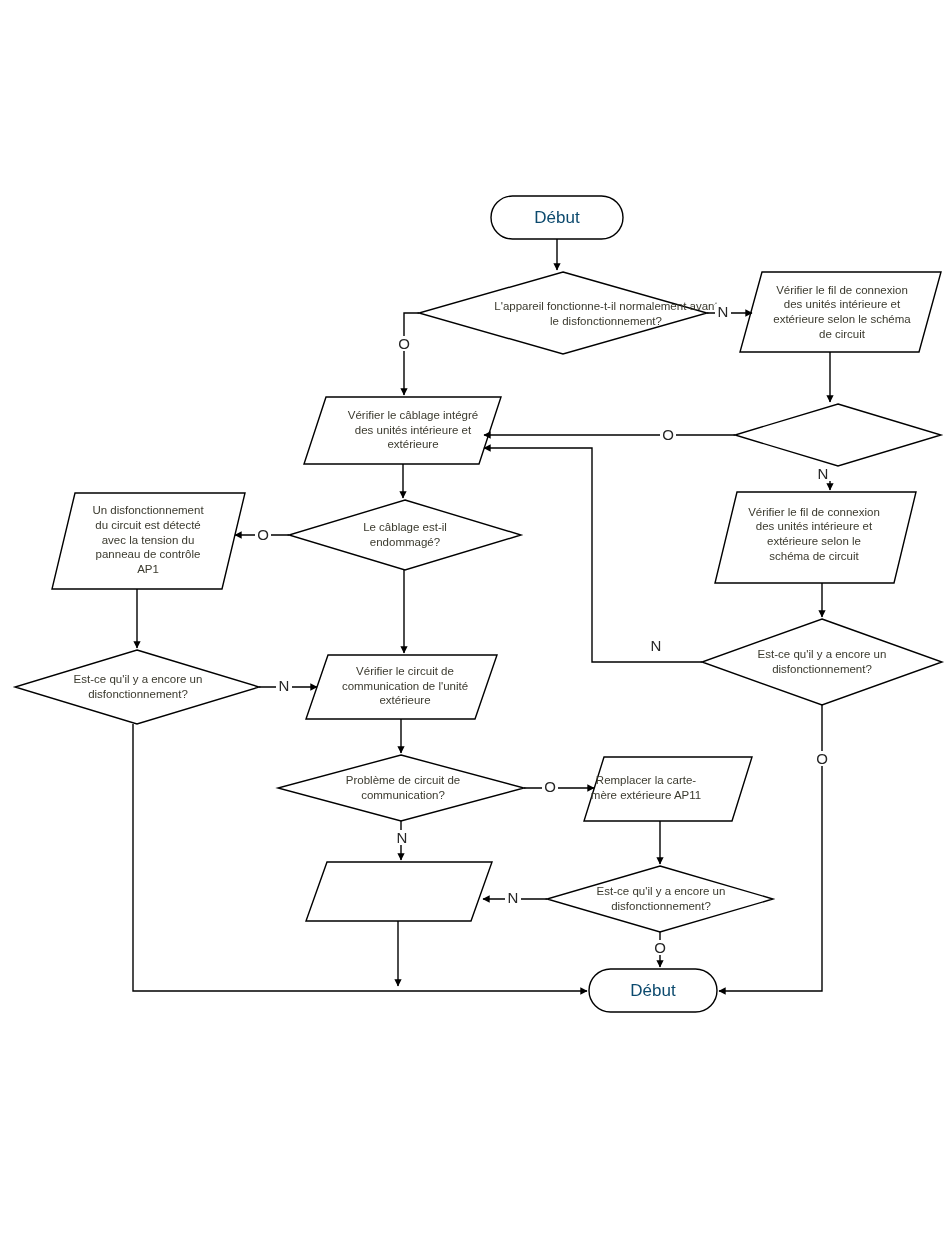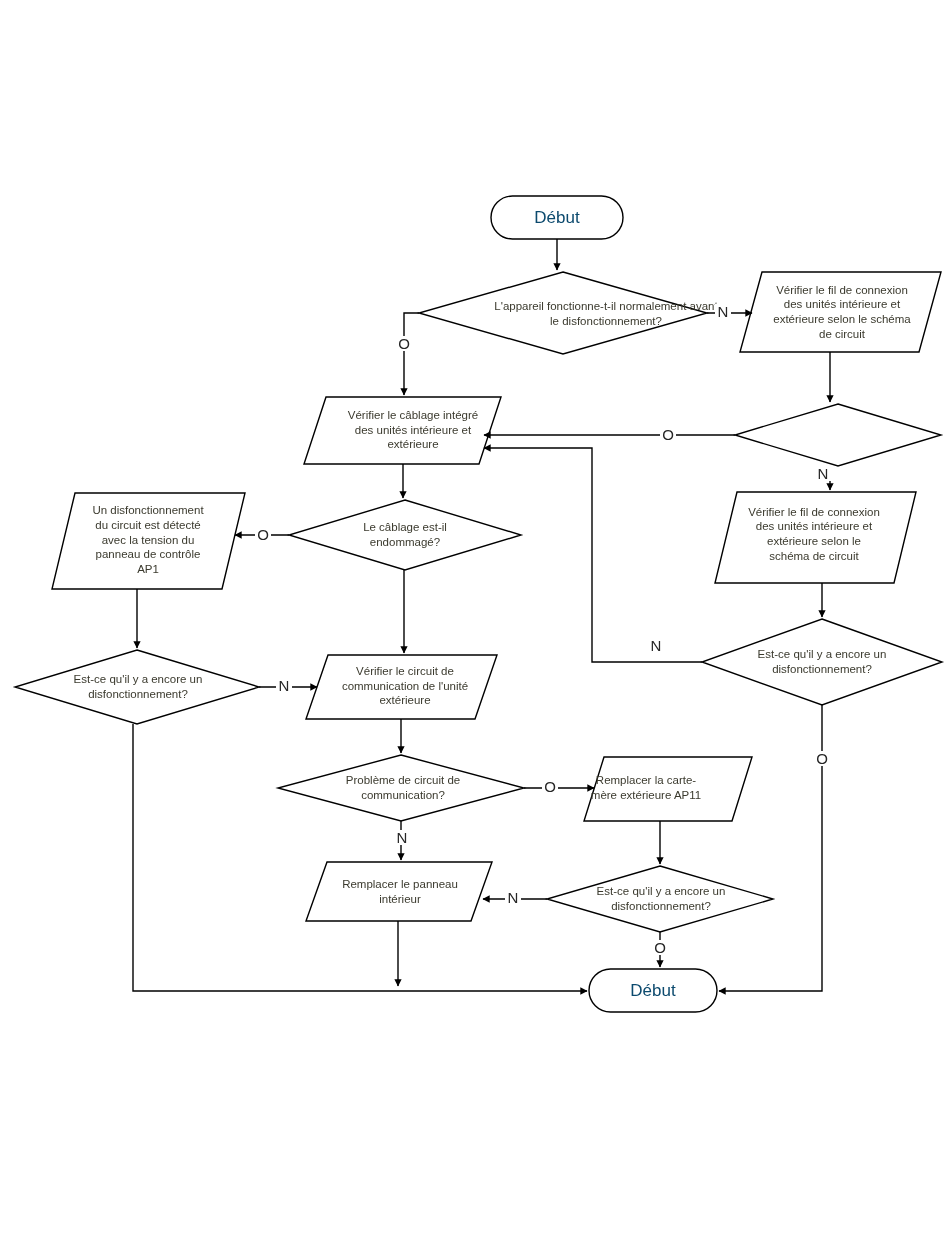--- a/index.html
+++ b/index.html
@@ -167,21 +167,20 @@
   <div class="node-label" style="left:68px; top:663px; width:140px; height:48px; font-size:11.5px;">Est-ce qu'il y a encore un disfonctionnement?</div>
 
   <div class="node-label" style="left:334px; top:660px; width:142px; height:52px; font-size:11.5px;">Vérifier le circuit de communication de l'unité extérieure</div>
 
   <div class="node-label" style="left:329px; top:772px; width:148px; height:32px; font-size:11.5px;">Problème de circuit de communication?</div>
 
   <div class="node-label" style="left:580px; top:762px; width:132px; height:52px; font-size:11.5px;">Remplacer la carte-mère extérieure AP11</div>
 
   <div class="node-label" style="left:591px; top:875px; width:140px; height:48px; font-size:11.5px;">Est-ce qu'il y a encore un disfonctionnement?</div>
 
-  <div class="node-label" style="left:334px; top:872px; width:132px; height:40px; font-size:11.5px;">Remplacer le panneau intérieur</div>
 
   <div class="node-label terminal-label" style="left:589px; top:969px; width:128px; height:43px; font-size:17px;">Début</div>
 
   <div class="edge-label" style="left:715px; top:304px; width:16px; font-size:15px;">N</div>
 
   <div class="edge-label" style="left:396px; top:336px; width:16px; font-size:15px;">O</div>
 
   <div class="edge-label" style="left:660px; top:427px; width:16px; font-size:15px;">O</div>
 
   <div class="edge-label" style="left:815px; top:466px; width:16px; font-size:15px;">N</div>

